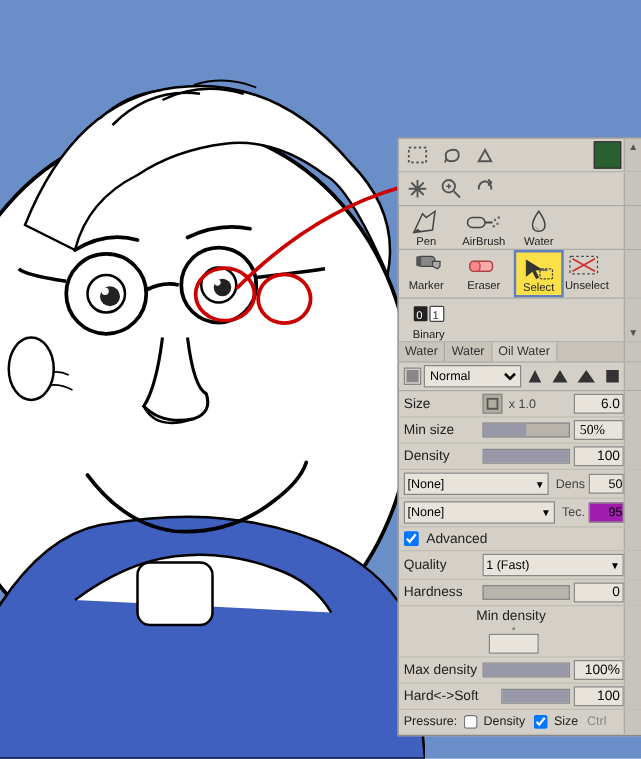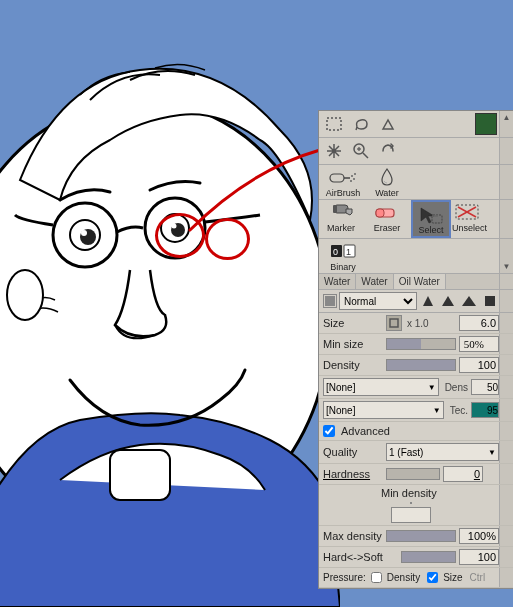--- a/index.html
+++ b/index.html
@@ -252,20 +252,27 @@
       <svg width="16" height="16" viewBox="0 0 16 16">
         <path d="M 3,8 Q 3,3 8,2 Q 13,3 13,8" fill="none" stroke="#555" stroke-width="1.5" stroke-linecap="round"></path>
         <path d="M 11,1 L 13,3 L 11,5" fill="none" stroke="#555" stroke-width="1.5" stroke-linecap="round" stroke-linejoin="round"></path>
       </svg>
     </div>
     <div style="flex:1"></div>
     <div style="position:absolute; right:0; top:0; width:14px; height:100%; background:#c8c4bc; border-left:1px solid #aaa;"></div>
   </div>
 
   <div style="display:flex; border-bottom:1px solid #aaa; position:relative; padding-right:14px;">
+    <div style="display:flex; flex-direction:column; align-items:center; width:44px; padding:1px;">
+      <svg width="30" height="22" viewBox="0 0 30 22">
+        <path d="M 5,20 L 12,5 L 15,8 L 22,3 L 20,18 Z" fill="none" stroke="#444" stroke-width="1.2"></path>
+        <path d="M 5,20 L 8,17 L 11,19 Z" fill="#444"></path>
+      </svg>
+      <span style="font-size:9px; color:#222;">Pen</span>
+    </div>
     <div style="display:flex; flex-direction:column; align-items:center; width:48px; padding:1px;justify-content:center;">
       <svg width="30" height="22" viewBox="0 0 30 22">
         <rect x="2" y="8" width="14" height="8" rx="4" fill="none" stroke="#444" stroke-width="1.2"></rect>
         <line x1="16" y1="12" x2="22" y2="12" stroke="#444" stroke-width="1.5"></line>
         <circle cx="24" cy="10" r="1" fill="#666"></circle>
         <circle cx="26" cy="13" r="1" fill="#666"></circle>
         <circle cx="23" cy="15" r="1" fill="#666"></circle>
         <circle cx="27" cy="8" r="1" fill="#666"></circle>
       </svg>
       <span style="font-size:9px; color:#222;">AirBrush</span>
@@ -290,21 +297,21 @@
       <span style="font-size:9px; color:#222;">Marker</span>
     </div>
     <div style="display:flex; flex-direction:column; align-items:center; width:48px; padding:1px;">
       <svg width="30" height="22" viewBox="0 0 30 22">
         <rect x="4" y="8" width="18" height="8" rx="3" fill="#ffaaaa" stroke="#aa4444" stroke-width="1.2"></rect>
         <rect x="4" y="8" width="8" height="8" rx="3" fill="#ff8888" stroke="#aa4444" stroke-width="1"></rect>
       </svg>
       <span style="font-size:9px; color:#222;">Eraser</span>
     </div>
 
-    <div style="display:flex; flex-direction:column; align-items:center; width:40px; padding:1px; background:#737373; border:2px solid #6080c0;">
+    <div style="display:flex; flex-direction:column; align-items:center; width:40px; padding:1px; background:#fde047; border:2px solid #6080c0;">
       <svg width="30" height="22" viewBox="0 0 30 22">
         <path d="M 5,5 L 5,18 L 10,14 L 13,20 L 15,19 L 12,13 L 18,13 Z" fill="#333" stroke="#222" stroke-width="0.5"></path>
         <rect x="16" y="12" width="10" height="8" rx="1" fill="none" stroke="#444" stroke-width="1" stroke-dasharray="2,1"></rect>
         <circle cx="17" cy="13" r="1" fill="#666"></circle>
         <circle cx="19" cy="13" r="1" fill="#666"></circle>
         <circle cx="21" cy="13" r="1" fill="#666"></circle>
       </svg>
       <span style="font-size:9px; color:#222;">Select</span>
     </div>
     <div style="display:flex; flex-direction:column; align-items:flex-start; width:40px; padding:1px;">
@@ -415,40 +422,40 @@
     <input type="text" style="width: 28px; height: 16px; background: rgb(232, 228, 220); border: 1px solid rgb(136, 136, 136); font-size: 10px; text-align: right;" value="50">
     <div style="position:absolute; right:0; top:0; width:14px; height:100%; background:#c8c4bc; border-left:1px solid #aaa;"></div>
   </div>
 
   <div class="prop-row" style="position:relative; padding-right:14px; border-bottom:1px solid #c0bdb5;">
     <div style="flex:1; height:18px; background:#e8e4dc; border:1px solid #888; font-size:10px; display:flex; align-items:center; padding:0 2px; position:relative; cursor:pointer;">
       <span>[None]</span>
       <span style="position:absolute; right:2px; font-size:8px;">▼</span>
     </div>
     <span style="font-size:10px; color:#444; margin-left:3px;">Tec.</span>
-    <input type="text" style="width: 28px; height: 16px; background: #0f766e; border: 1px solid rgb(136, 136, 136); font-size: 10px; text-align: right;" value="95">
+    <input type="text" style="width: 28px; height: 16px; background: #a21caf; border: 1px solid rgb(136, 136, 136); font-size: 10px; text-align: right;" value="95">
     <div style="position:absolute; right:0; top:0; width:14px; height:100%; background:#c8c4bc; border-left:1px solid #aaa;"></div>
   </div>
 
   <div class="checkbox-row" style="position:relative; padding-right:14px; border-bottom:1px solid #c0bdb5; padding-top:3px; padding-bottom:3px;">
     <input type="checkbox" checked="" style="width: 12px; height: 12px; margin-right: 3px;">
     <span style="font-size:11px; color:#222;">Advanced</span>
     <div style="position:absolute; right:0; top:0; width:14px; height:100%; background:#c8c4bc; border-left:1px solid #aaa;"></div>
   </div>
 
   <div class="prop-row" style="position:relative; padding-right:14px; border-bottom:1px solid #c0bdb5;">
     <span class="prop-label">Quality</span>
     <div style="flex:1; height:18px; background:#e8e4dc; border:1px solid #888; font-size:10px; display:flex; align-items:center; padding:0 2px; position:relative; cursor:pointer;">
       <span>1 (Fast)</span>
       <span style="position:absolute; right:2px; font-size:8px;">▼</span>
     </div>
     <div style="position:absolute; right:0; top:0; width:14px; height:100%; background:#c8c4bc; border-left:1px solid #aaa;"></div>
   </div>
 
-  <div class="prop-row" style="position:relative; padding-right:30px; border-bottom:1px solid #c0bdb5;text-decoration:underline;">
+  <div class="prop-row" style="position:relative; padding-right:14px; border-bottom:1px solid #c0bdb5;">
     <span class="prop-label">Hardness</span>
     <div style="flex:1; height:12px; background:#b8b4ac; border:1px solid #888;">
       <div style="width:0%; height:100%; background:#9898a8;"></div>
     </div>
     <input type="text" style="width: 40px; height: 16px; background: rgb(232, 228, 220); border: 1px solid rgb(136, 136, 136); font-size: 11px; text-align: right; padding-right: 2px;" value="0">
     <div style="position:absolute; right:0; top:0; width:14px; height:100%; background:#c8c4bc; border-left:1px solid #aaa;"></div>
   </div>
 
   <div class="prop-row" style="position:relative; padding-right:14px; border-bottom:1px solid #c0bdb5;flex-direction:column;">
     <span class="prop-label">Min density</span>

